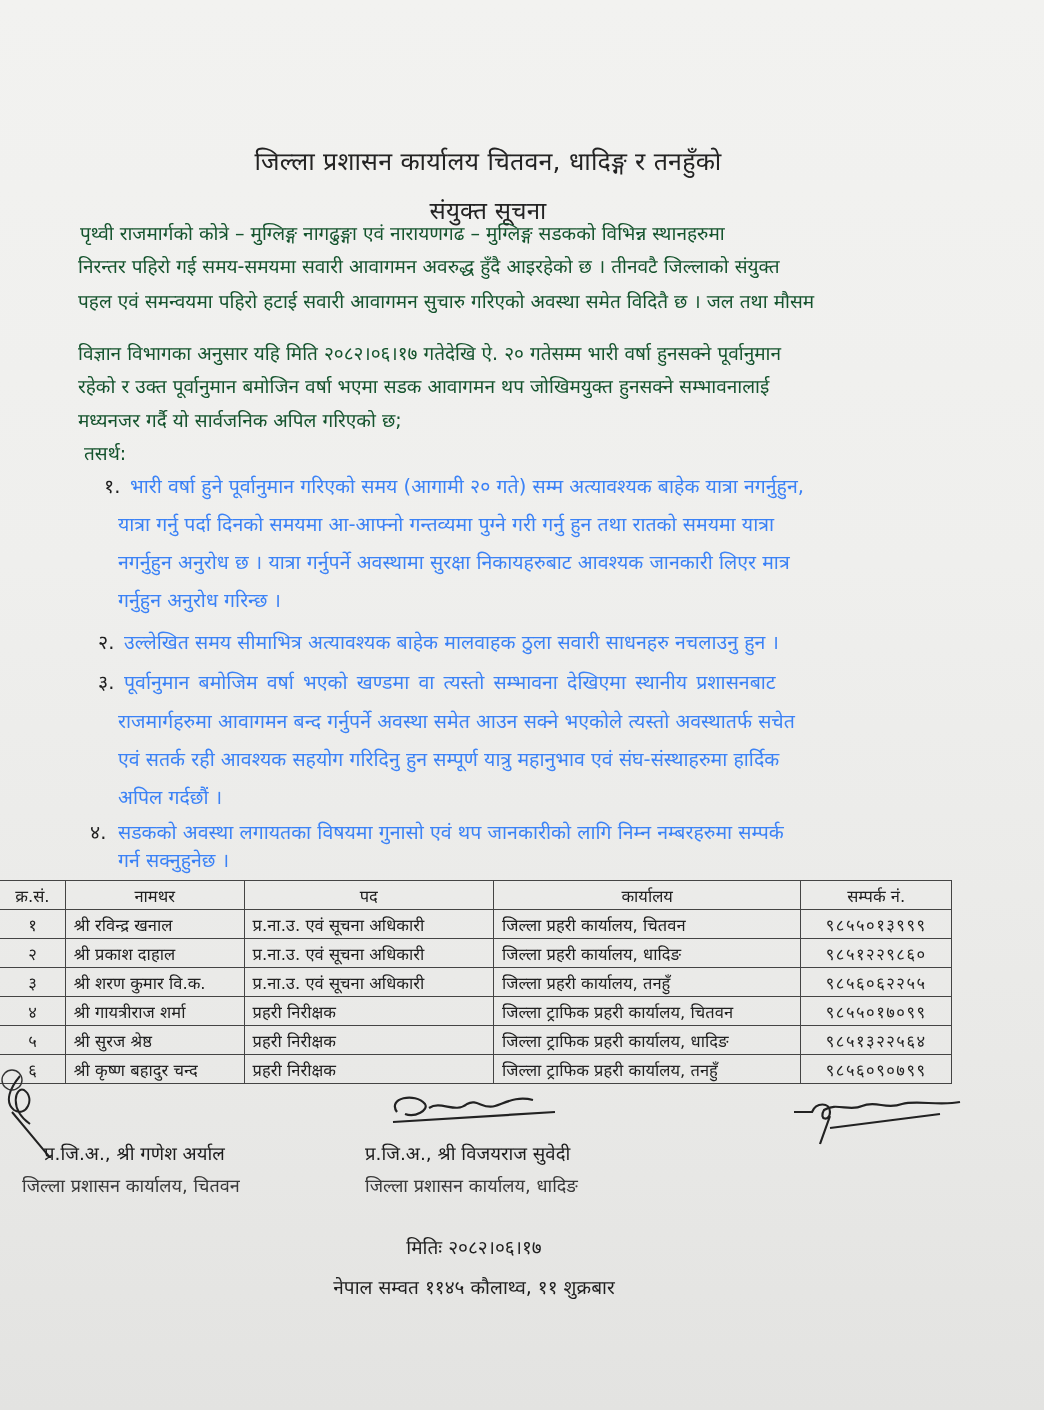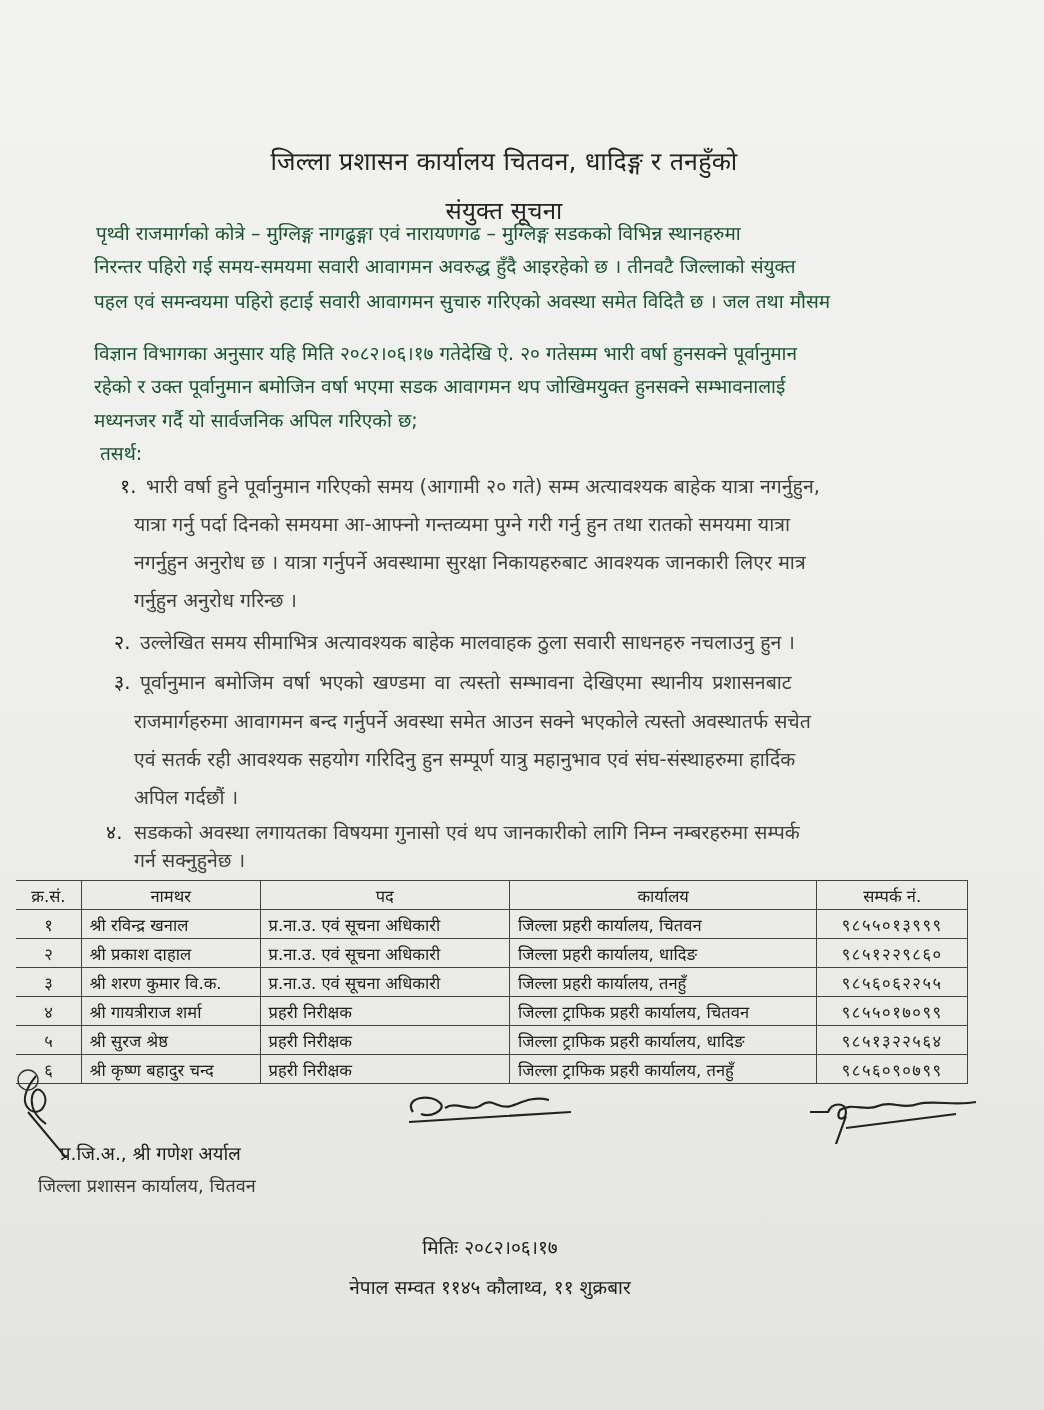--- a/index.html
+++ b/index.html
@@ -5,33 +5,33 @@
     html, body { margin: 0; padding: 0; }
     body {
       width: 1044px;
       height: 1410px;
       overflow: hidden;
       background: linear-gradient(180deg, #f2f2f0 0%, #efefed 40%, #e9e9e7 75%, #e3e3e1 100%);
       font-family: "DejaVu Sans", "Liberation Sans", sans-serif;
       color: #1f1f1f;
       position: relative;
     }
-    .page { position: absolute; left: 16px; top: 0; width: 952px; height: 1410px; }
+    .page { position: absolute; left: 0; top: 0; width: 952px; height: 1410px; }
     .title {
       position: absolute; left: 0; width: 1044px; text-align: center;
       font-size: 25px; letter-spacing: 0.2px; color: #232323;
     }
     .title.l1 { top: 143px; left: -34px; }
     .title.l2 { top: 193px; left: -34px; font-size: 24px; }
 
     .para-line {
       position: absolute; left: 78px; font-size: 19px; white-space: nowrap; color: #14532d;
     }
     .item-line {
-      position: absolute; font-size: 19.5px; white-space: nowrap; color: #404040;
+      position: absolute; font-size: 19.5px; white-space: nowrap; color: #3b82f6;
     }
     .item-num { position: absolute; font-size: 19.5px; color: #1e1e1e; }
 
     table.contacts {
       position: absolute; left: 0; top: 880px;
       border-collapse: collapse;
       font-size: 16.5px;
       color: #1f1f1f;
     }
     table.contacts th, table.contacts td {
@@ -168,16 +168,20 @@
     <path d="M12 22 C 2 8, 30 2, 40 14 C 44 20, 30 28, 20 24 M44 18 C 56 10, 70 24, 82 14 C 92 8, 98 20, 110 16 C 122 12, 132 6, 148 10 M8 32 L 170 22" stroke="#222" stroke-width="2.2" fill="none"></path>
   </svg>
   <svg class="scribble" style="left:790px; top:1098px;" width="180" height="50" viewBox="0 0 180 50">
     <path d="M4 14 L 22 14 C 26 4, 40 4, 40 14 C 40 24, 28 22, 34 12 C 46 4, 60 14, 72 8 C 86 2, 96 12, 112 6 C 126 2, 150 8, 170 4 M40 18 L 30 46 M40 30 L 150 16" stroke="#222" stroke-width="2.2" fill="none"></path>
   </svg>
 
   <div class="sig" style="left:22px; top:1140px;">
     <span style="padding-left:22px;">प्र.जि.अ., श्री गणेश अर्याल</span>
     <span class="office">जिल्ला प्रशासन कार्यालय, चितवन</span>
   </div>
+  <div class="sig" style="left:365px; top:1140px;">
+    <span>प्र.जि.अ., श्री विजयराज सुवेदी</span>
+    <span class="office">जिल्ला प्रशासन कार्यालय, धादिङ</span>
+  </div>
 
   <div class="footer-line" style="top:1234px; left:-48px;">मितिः २०८२।०६।१७</div>
   <div class="footer-line" style="top:1274px; left:-48px;">नेपाल सम्वत ११४५ कौलाथ्व, ११ शुक्रबार</div>
 </div>
 
 </body></html>

